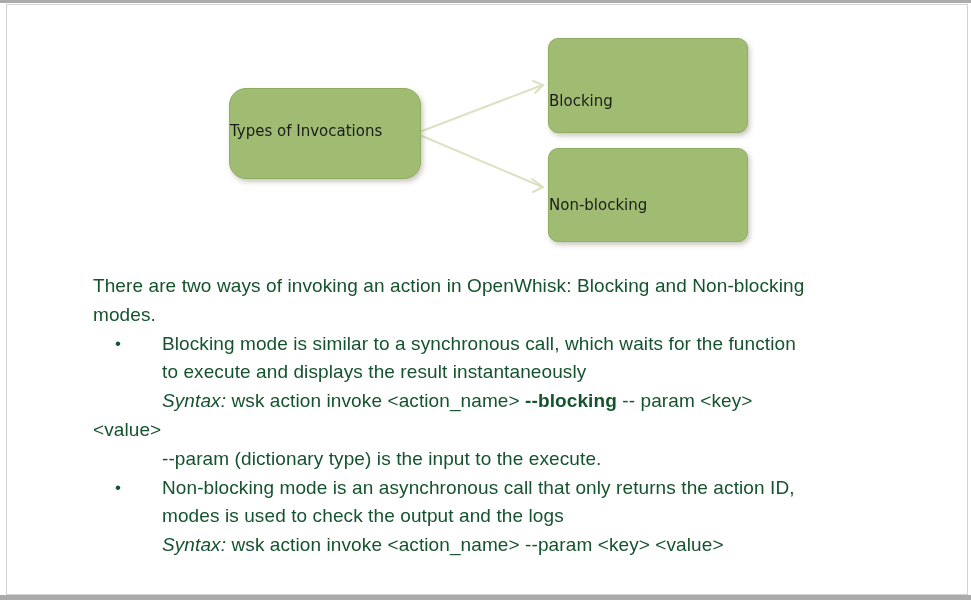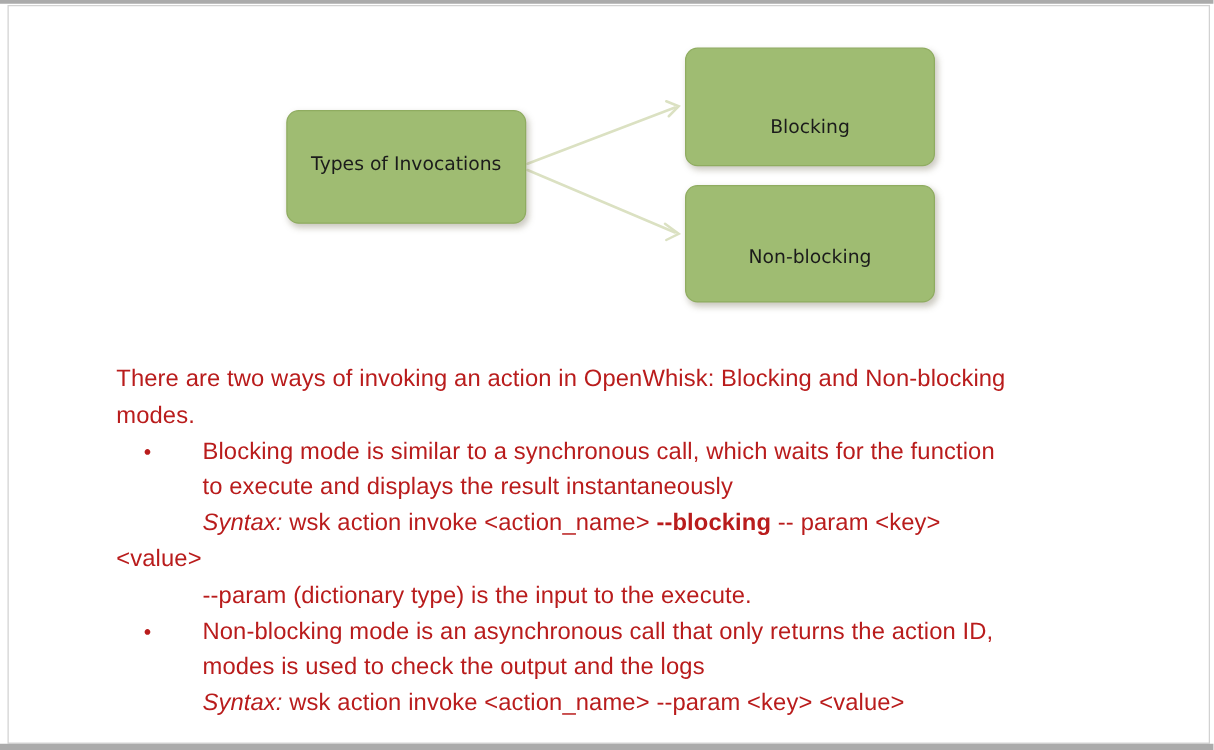--- a/index.html
+++ b/index.html
@@ -25,32 +25,32 @@
     fill:none;
     stroke-width:2;
     stroke-linecap:round;
   }
   .node{
     position:absolute;
     background:var(--node-fill,#9fbc72);
     border:1px solid var(--node-border,#8fac60);
     border-radius:10px;
     box-shadow:2px 3px 5px rgba(140,135,115,0.45);
-    display:flex;align-items:center;justify-content:center;
+    display:flex;align-items:center;justify-content:flex-start;
     font-family:"DejaVu Sans",sans-serif;
     font-size:15px;color:#1b1b1b;
     text-align:center;
   }
-  .node-root{left:229px;top:88px;width:192px;height:91px;padding-bottom:6px;box-sizing:border-box;}
+  .node-root{left:229px;top:88px;width:192px;height:91px;padding-bottom:6px;box-sizing:border-box;border-radius:17px;}
   .node-blocking{left:548px;top:38px;width:200px;height:95px;padding-top:30px;box-sizing:border-box;}
   .node-nonblocking{left:548px;top:148px;width:200px;height:94px;padding-top:20px;box-sizing:border-box;}
   
   .textblock{
-    position:absolute;left:93px;top:290px;width:830px;
-    font-size:19px;line-height:28.8px;color:#b91c1c;
+    position:absolute;left:93px;top:272px;width:830px;
+    font-size:19px;line-height:28.8px;color:#14532d;
     letter-spacing:0.1px;
   }
   .l{white-space:nowrap;position:relative;}
   .l.indent{padding-left:69px;}
   .l .bullet{
     position:absolute;left:22px;top:0;
     font-size:17px;
   }
   .seg-italic{font-style:italic;}
   .seg-bold{font-weight:bold;}

